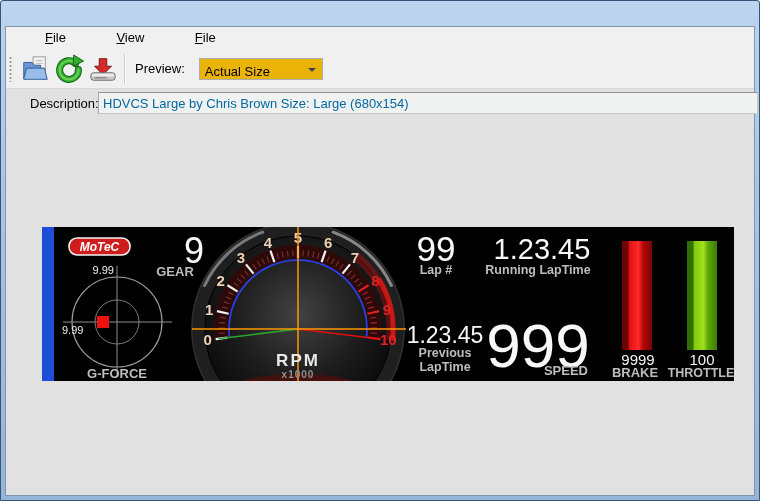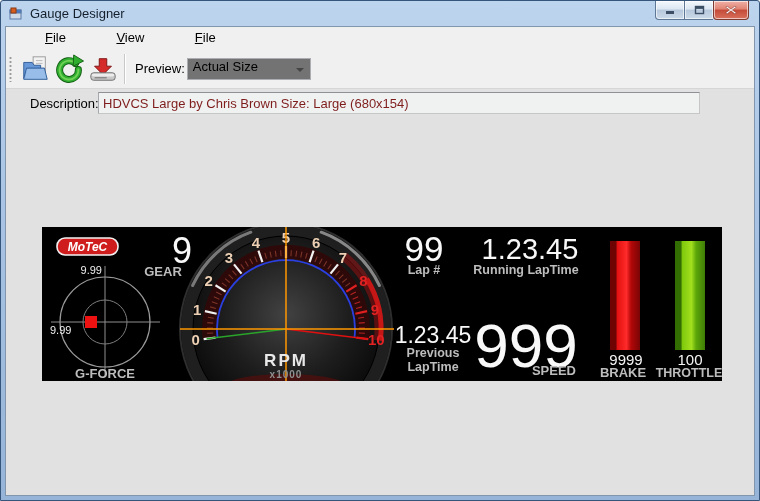--- a/index.html
+++ b/index.html
@@ -50,77 +50,51 @@
   .grip {
     width:3px; height:26px; margin-left:3px; margin-right:6px;
     background-image:radial-gradient(circle, #9a9a9a 1px, transparent 1.2px);
     background-size:3px 4px;
   }
   .tbtn {
     width:34px; height:34px; border:1px solid transparent; background:transparent;
     display:flex; align-items:center; justify-content:center; padding:0;
   }
   .tsep { width:1px; height:30px; background:#c8c8c8; margin:0 6px 0 4px; box-shadow:1px 0 0 #fff; }
-  .preview-label { font-size:13px; color:#000; margin:0 2px 0 4px; }
+  .preview-label { font-size:13px; color:#000; margin:0 14px 0 4px; }
   .combo {
-    width:124px; height:22px; background:#737373; border:1px solid #abadb3;
-    display:flex; align-items:flex-start; font-size:13px; color:#000; position:relative;
+    width:124px; height:22px; background:#eab308; border:1px solid #abadb3;
+    display:flex; align-items:flex-end; font-size:13px; color:#000; position:relative;
   }
   .combo .val { padding-left:5px; }
   .combo .arrow {
     position:absolute; right:6px; top:9px; width:0; height:0;
     border-left:4px solid transparent; border-right:4px solid transparent;
     border-top:4px solid #444;
   }
 
   .descrow { position:absolute; left:0; right:0; top:63px; height:27px;margin-left:15px; }
   .desc-label { position:absolute; left:9px; top:6px; font-size:13px; color:#000; }
   .desc-input {
-    position:absolute; left:77px; top:2px; width:602px; height:22px;
+    position:absolute; left:77px; top:2px; width:660px; height:22px;
     background:#f0f1f1; border:1px solid #c6c6c6;
     border-top-color:#8e9196; border-left-color:#a5a8ad;
-    font-size:13px; color:#7f1d1d; padding:0 4px; font-family:"Liberation Sans",sans-serif;
-  }
-
-  .dash { position:absolute; left:36px; top:200px; width:680px; height:154px; background:#1d4ed8; }
+    font-size:13px; color:#0369a1; padding:0 4px; font-family:"Liberation Sans",sans-serif;
+  }
+
+  .dash { position:absolute; left:36px; top:200px; width:680px; height:154px; background:#1d4ed8;padding-left:12px; }
 
   .dim-label { fill:#bdbdbd; font-weight:bold; }
   .big-num  { fill:#f8f8f8; }
 </style>
 </head>
 <body>
 
 <div class="win">
 
-  <div class="titlebar">
-    <svg class="app-icon" viewBox="0 0 16 16">
-      <rect x="1" y="4" width="11" height="9" fill="#cdd8e8" stroke="#5a7aa8"></rect>
-      <rect x="1" y="4" width="11" height="3" fill="#4a78c0" stroke="#5a7aa8"></rect>
-      <rect x="2" y="2" width="5" height="5" fill="#d85c20" stroke="#8a3a10"></rect>
-    </svg>
-    <span class="title-text">Gauge Designer</span>
-    <div class="winbtns">
-      <div class="wbtn min">
-        <svg width="12" height="9" viewBox="0 0 12 9">
-          <rect x="2" y="5" width="8" height="3" fill="#3c4e64"></rect>
-        </svg>
-      </div>
-      <div class="wbtn max">
-        <svg width="11" height="10" viewBox="0 0 11 10">
-          <rect x="1.5" y="1.5" width="8" height="7" fill="none" stroke="#3c4e64" stroke-width="1.4"></rect>
-          <rect x="1.5" y="1.5" width="8" height="2.4" fill="#3c4e64"></rect>
-        </svg>
-      </div>
-      <div class="wbtn close">
-        <svg width="12" height="10" viewBox="0 0 12 10">
-          <path d="M2 1 L6 4.2 L10 1 L11.2 2.2 L7.4 5 L11.2 7.8 L10 9 L6 5.8 L2 9 L0.8 7.8 L4.6 5 L0.8 2.2 Z" fill="#fff" stroke="#7c2a20" stroke-width="0.5"></path>
-        </svg>
-      </div>
-    </div>
-  </div>
 
   <div class="panel">
 
     <div class="menubar">
       <span class="menu-item">File</span>
       <span class="menu-item">View</span>
       <span class="menu-item">File</span>
     </div>
 
     <div class="toolbar">

